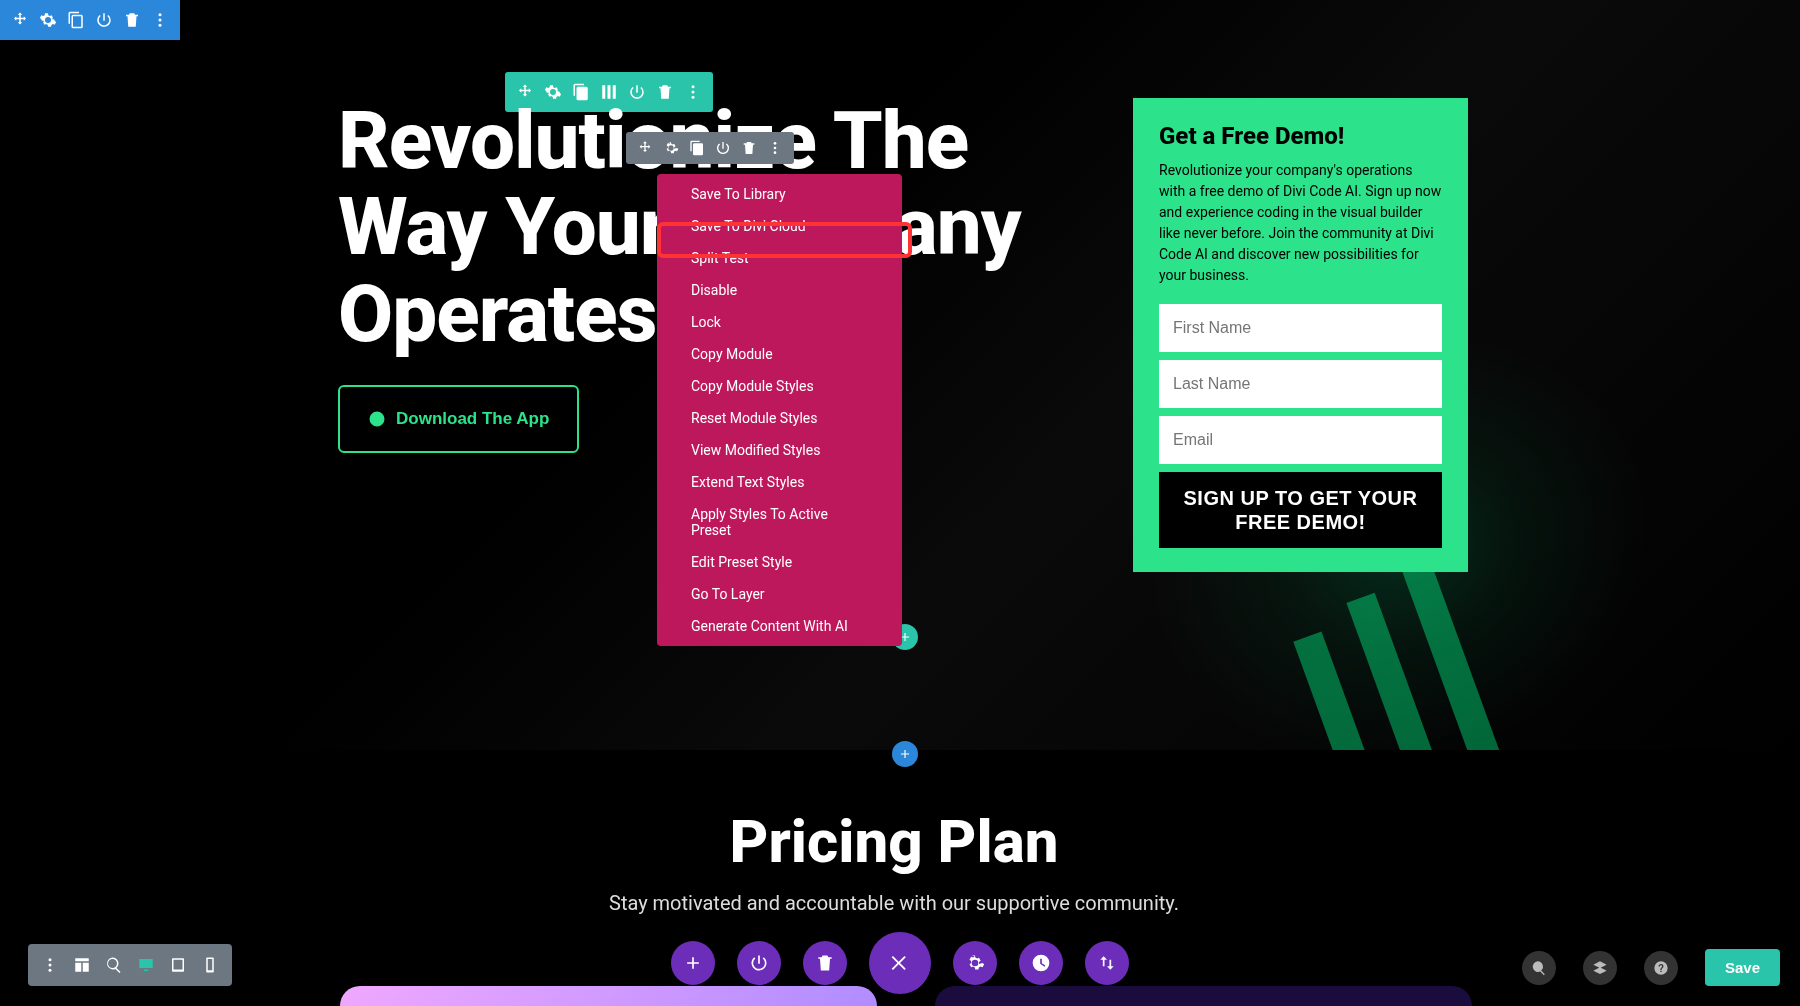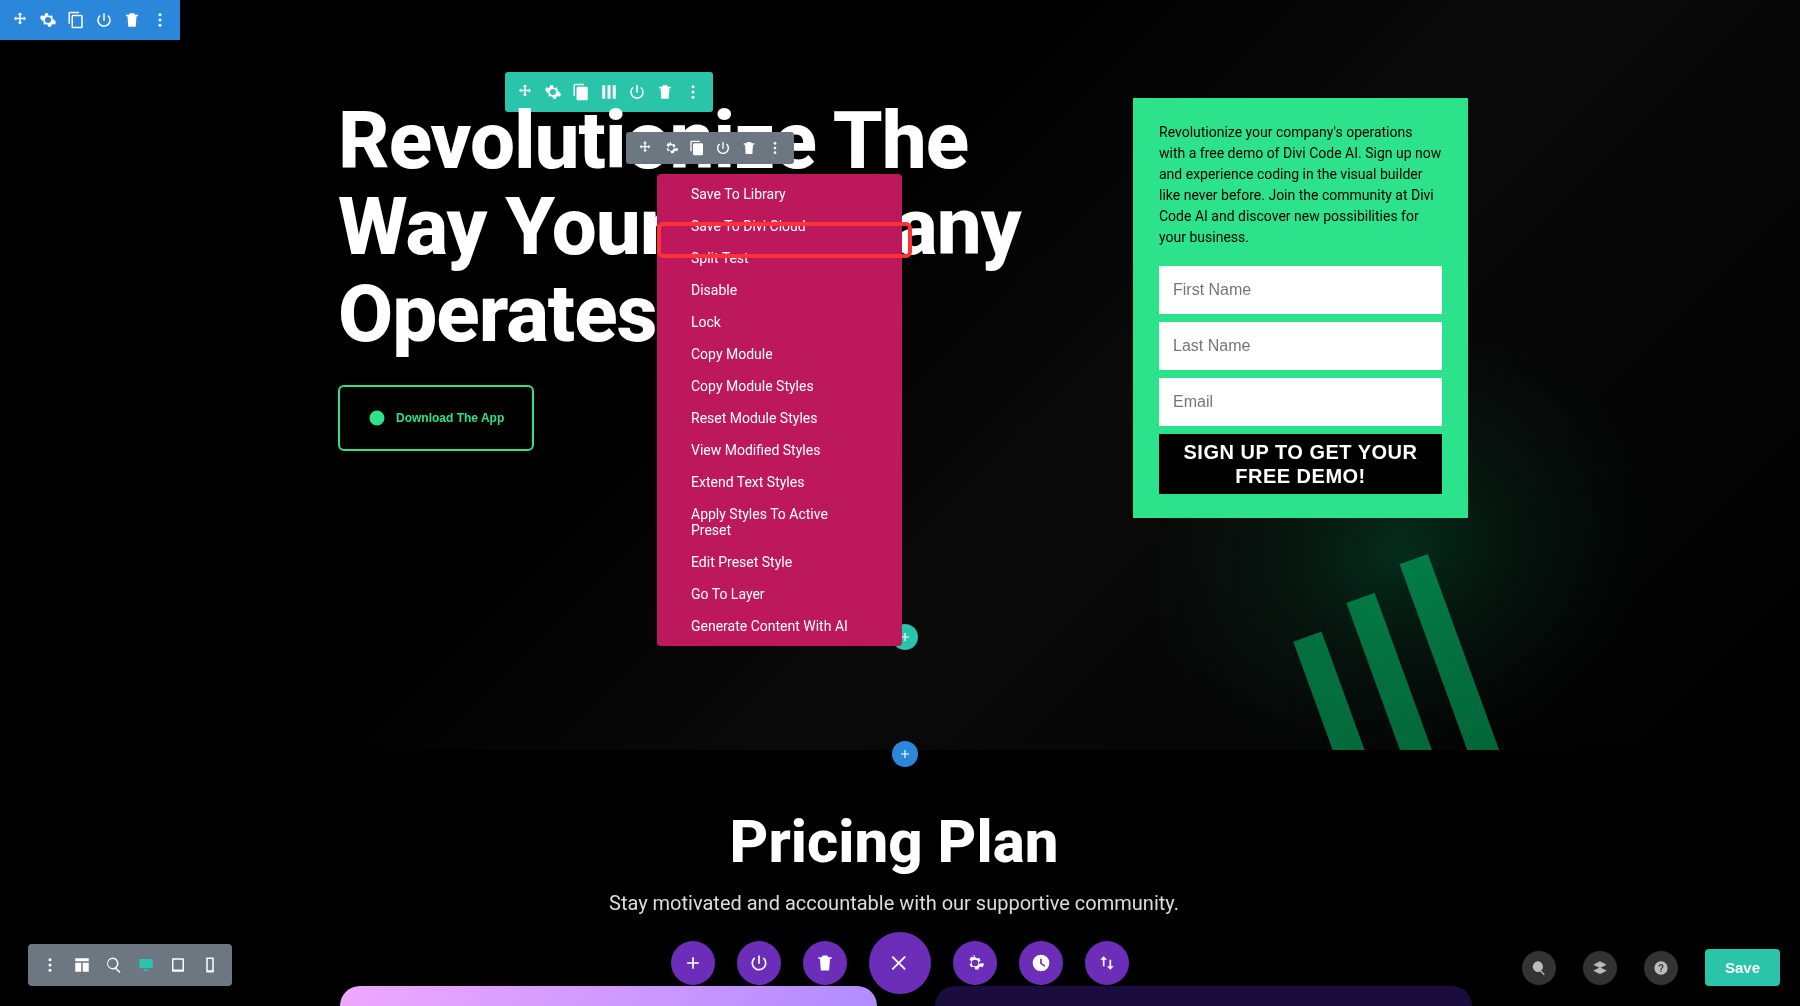--- a/index.html
+++ b/index.html
@@ -114,21 +114,21 @@
 }
 .download-btn {
   margin-top: 28px;
   display: inline-flex;
   align-items: center;
   gap: 10px;
   border: 2px solid #2ce28b;
   color: #2ce28b;
   background: transparent;
   padding: 22px 28px;
-  font-size: 12px;
+  font-size: 17px;
   font-weight: 700;
   border-radius: 6px;
   cursor: pointer;
 }
 .download-btn svg { width:18px; height:18px; fill:#2ce28b; }
 
 
 .demo-card {
   position: absolute;
   top: 98px; right: 332px;
@@ -144,21 +144,21 @@
   margin-bottom: 8px;
   border: none;
   font-size: 16px;
   background:#fff;
 }
 .demo-card .signup-btn {
   width: 100%;
   background: #000;
   color: #fff;
   border: none;
-  padding: 6px 20px;
+  padding: 14px 20px;
   font-size: 20px;
   font-weight: 800;
   letter-spacing: 0.5px;
   line-height: 1.2;
   cursor:pointer;
 }
 
 
 .add-circle {
   position: absolute;
@@ -331,20 +331,21 @@
   <h1>Revolutionize The Way Your Company Operates</h1>
   <button class="download-btn">
     <svg viewBox="0 0 24 24">
         <path d="M12 2a10 10 0 100 20 10 10 0 000-20zm1 13.6V6h-2v9.6l-3.3-3.3-1.4 1.4L12 19.4l5.7-5.7-1.4-1.4L13 15.6z"></path>
       </svg>
     <span>Download The App</span>
   </button>
 </div>
 
 <div class="demo-card">
+  <h3>Get a Free Demo!</h3>
   <p>Revolutionize your company's operations with a free demo of Divi Code AI. Sign up now and experience coding in the visual builder like never before. Join the community at Divi Code AI and discover new possibilities for your business.</p>
   <input type="text" placeholder="First Name" style="">
   <input type="text" placeholder="Last Name" style="">
   <input type="text" placeholder="Email" style="">
   <button class="signup-btn">SIGN UP TO GET YOUR FREE DEMO!</button>
 </div>
 
 <div class="toolbar-gray">
   <span class="tb-btn">
       <svg viewBox="0 0 24 24">

